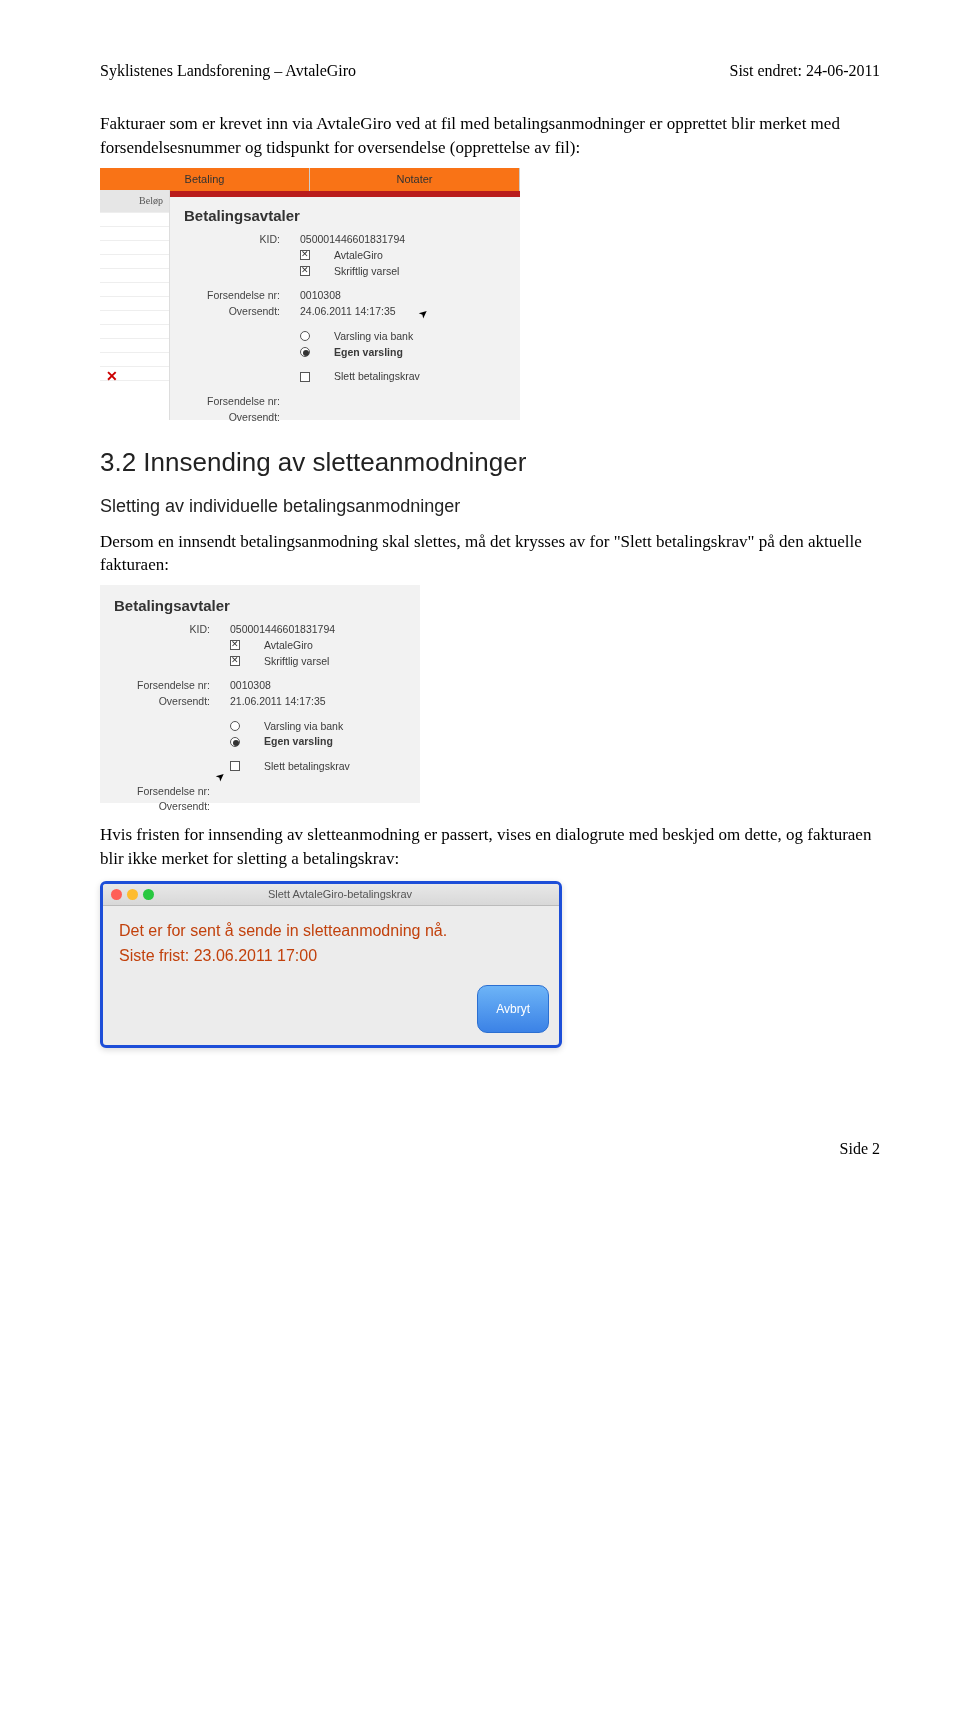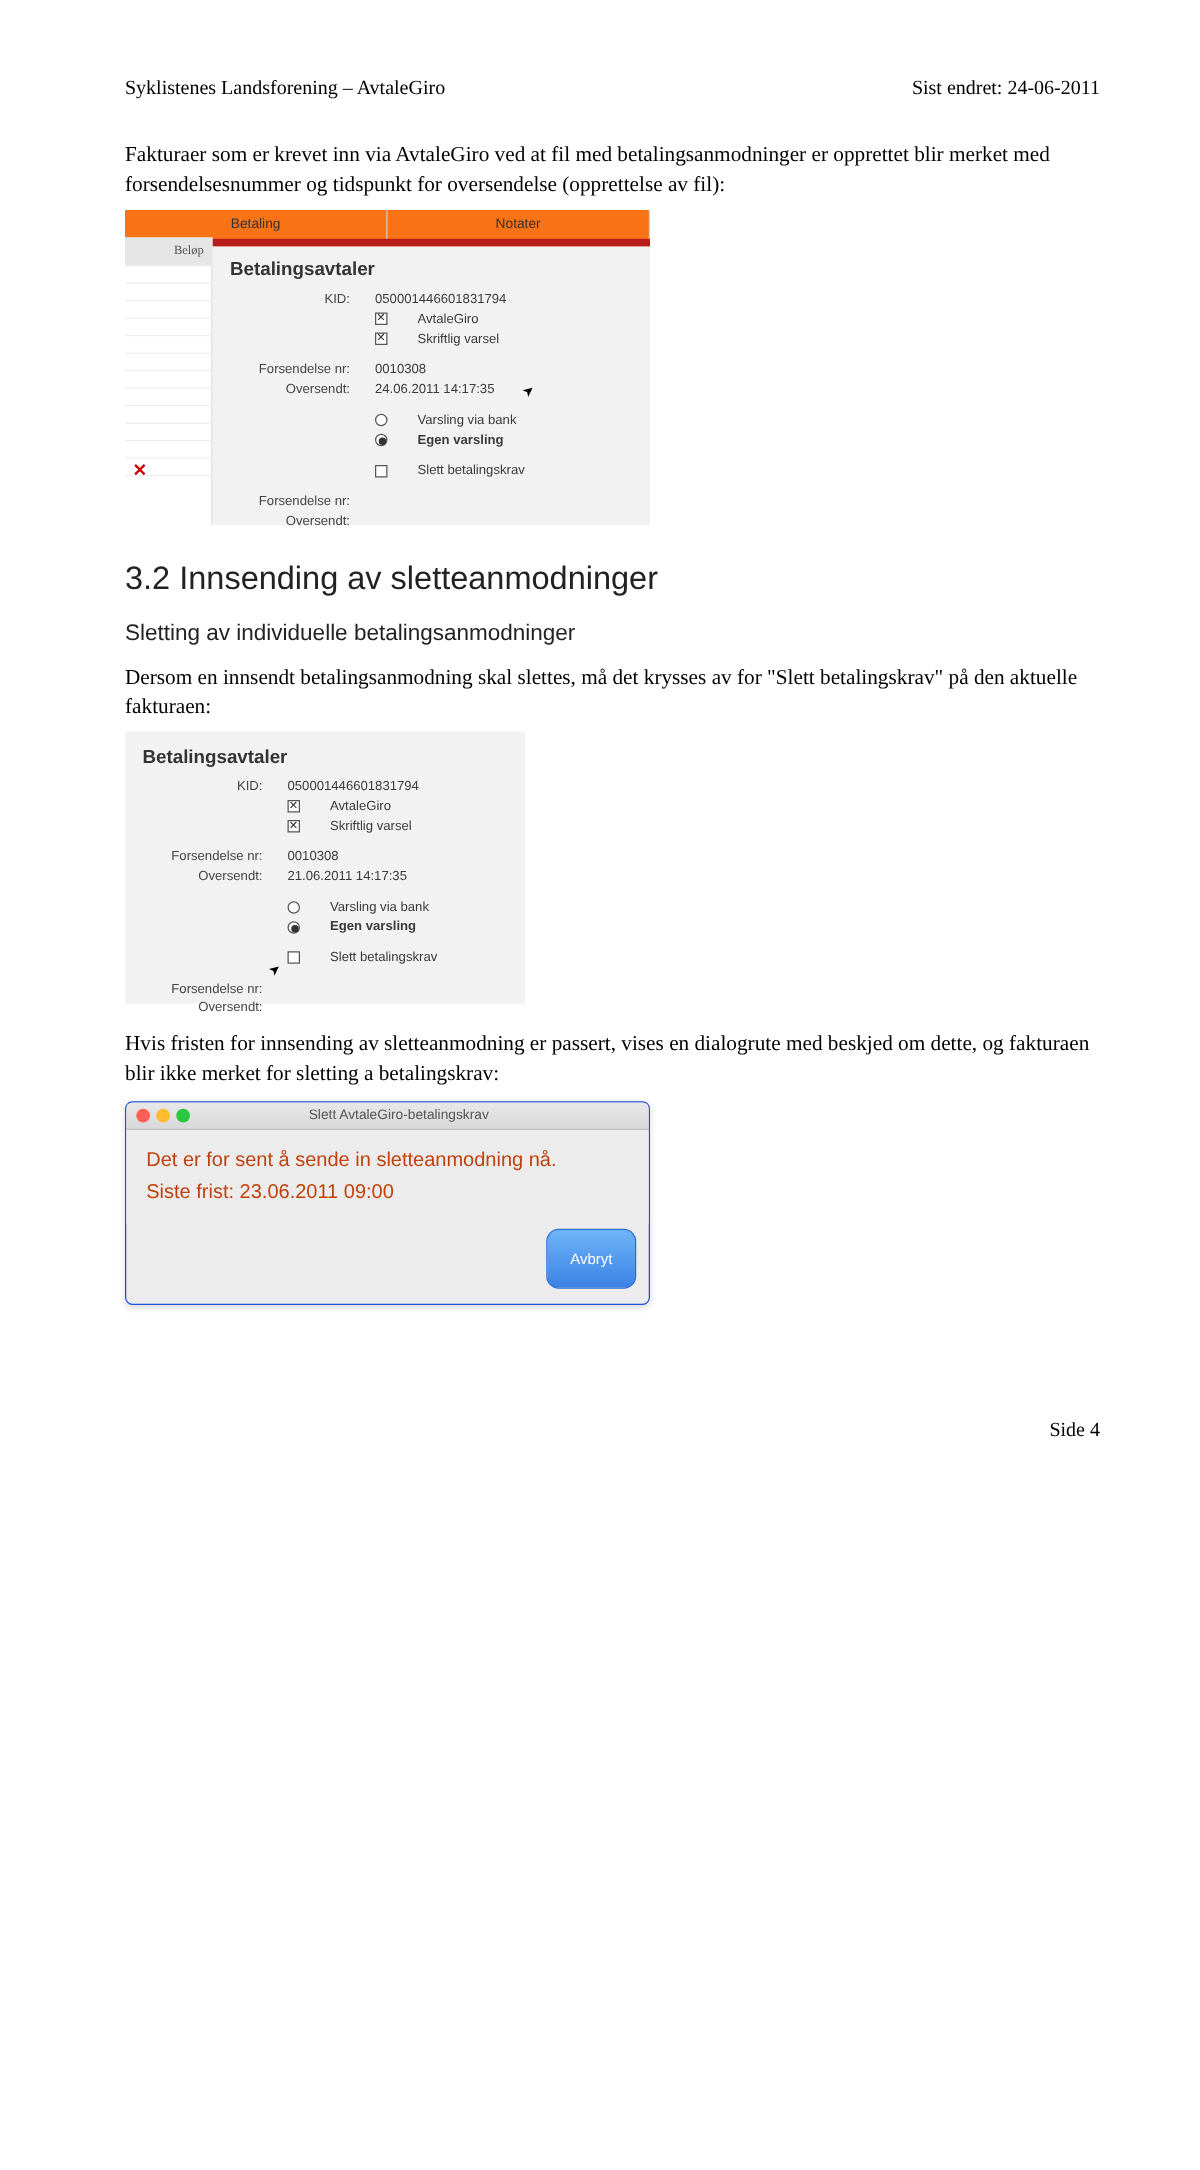--- a/index.html
+++ b/index.html
@@ -145,22 +145,22 @@
   }
   h3.subsec {
     font-family: "Trebuchet MS", "Lucida Grande", Arial, sans-serif;
     font-weight: 400;
     font-size: 18px;
     color: #222;
     margin: 10px 0 10px 0;
   }
   
   .dlg {
-    width: 420px;
-    border: 1px solid #1d4ed8;
+    width: 462px;
+    border: 3px solid #1d4ed8;
     border-radius: 6px;
     overflow: hidden;
     font-family: Arial, Helvetica, sans-serif;
     font-size: 12px;
     box-shadow: 0 2px 6px rgba(0,0,0,0.15);
     margin-top: 10px;
     background: #ececec;
   }
   .dlg .titlebar {
     background: linear-gradient(#e8e8e8,#d8d8d8);
@@ -359,20 +359,20 @@
 
 <div class="dlg">
   <div class="titlebar">
     <span class="tl-btn tl-red"></span>
     <span class="tl-btn tl-yel"></span>
     <span class="tl-btn tl-grn"></span>
     <span class="tl-title">Slett AvtaleGiro-betalingskrav</span>
   </div>
   <div class="body">
     <p>Det er for sent å sende in sletteanmodning nå.</p>
-    <p>Siste frist: 23.06.2011 09:00</p>
+    <p>Siste frist: 23.06.2011 17:00</p>
   </div>
   <div class="btnrow">
     <button class="btn">Avbryt</button>
   </div>
 </div>
 
-<div class="footer">Side 4</div>
+<div class="footer">Side 2</div>
 
 </body></html>

